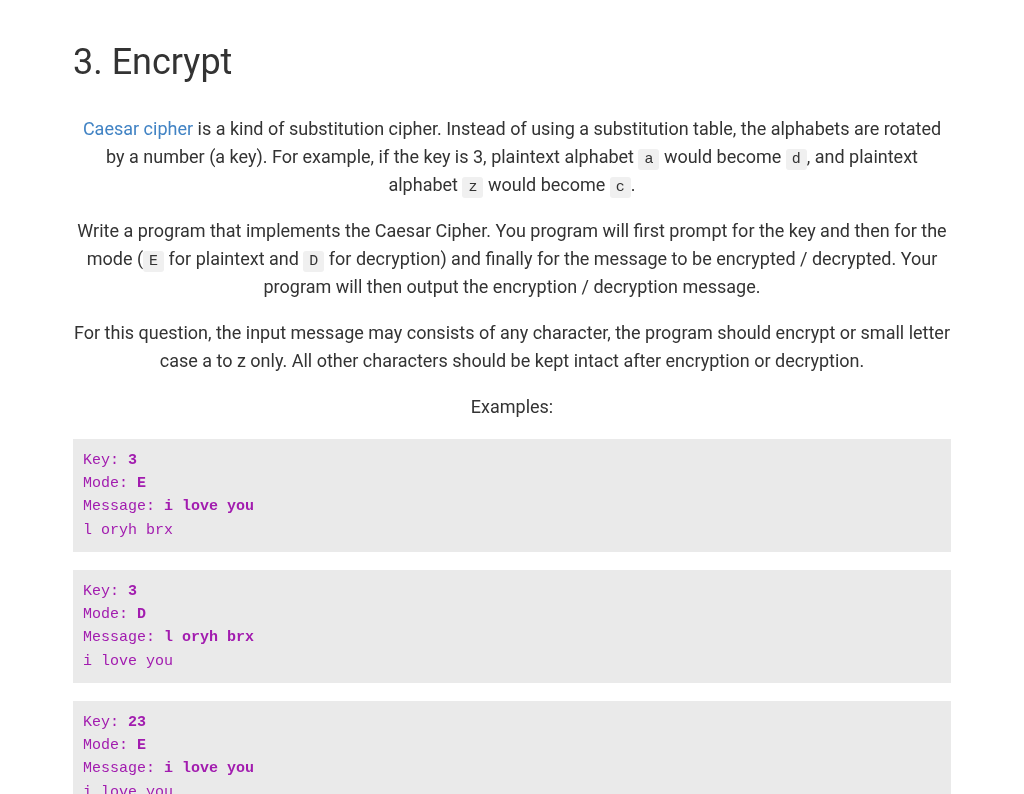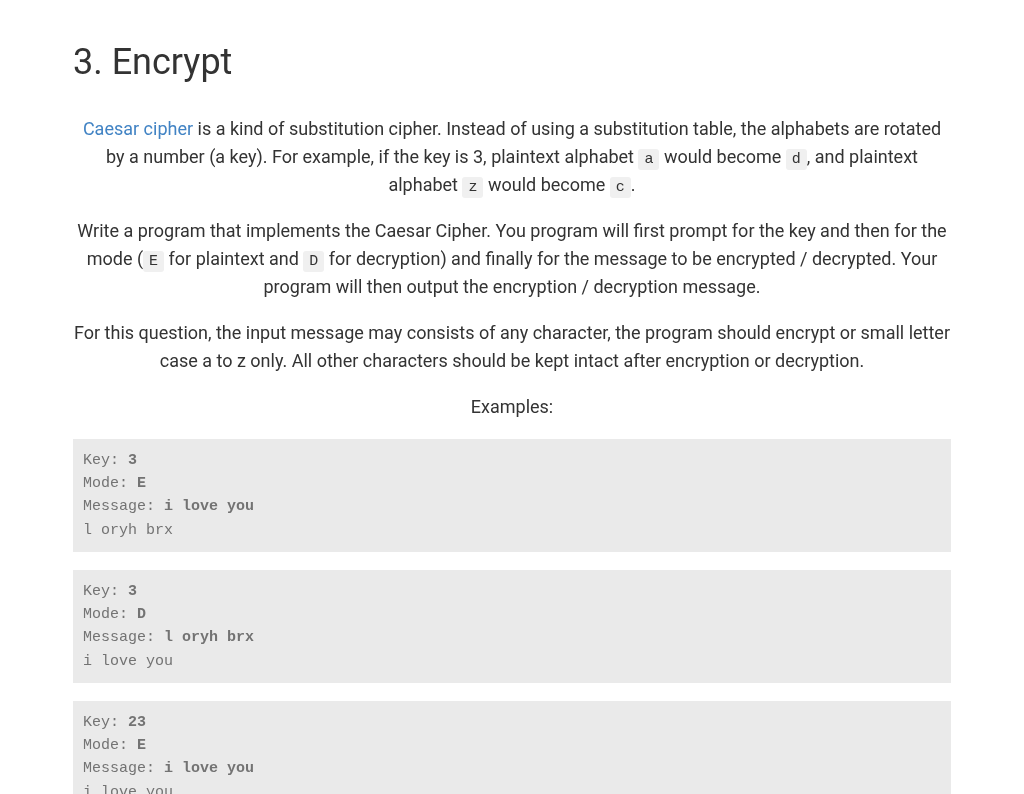--- a/index.html
+++ b/index.html
@@ -40,21 +40,21 @@
       color: #333;
     }
     pre {
       background-color: #eaeaea;
       padding: 10px 10px;
       margin-bottom: 18px;
       font-family: Consolas, "Liberation Mono", Menlo, Courier, monospace;
       font-size: 15px;
       line-height: 1.55;
       white-space: pre-wrap;
-      color: #737373;
+      color: #a21caf;
     }
     pre strong {
       font-weight: 700;
     }
   </style>
 </head>
 <body>
 
 <h1>3. Encrypt</h1>
 

